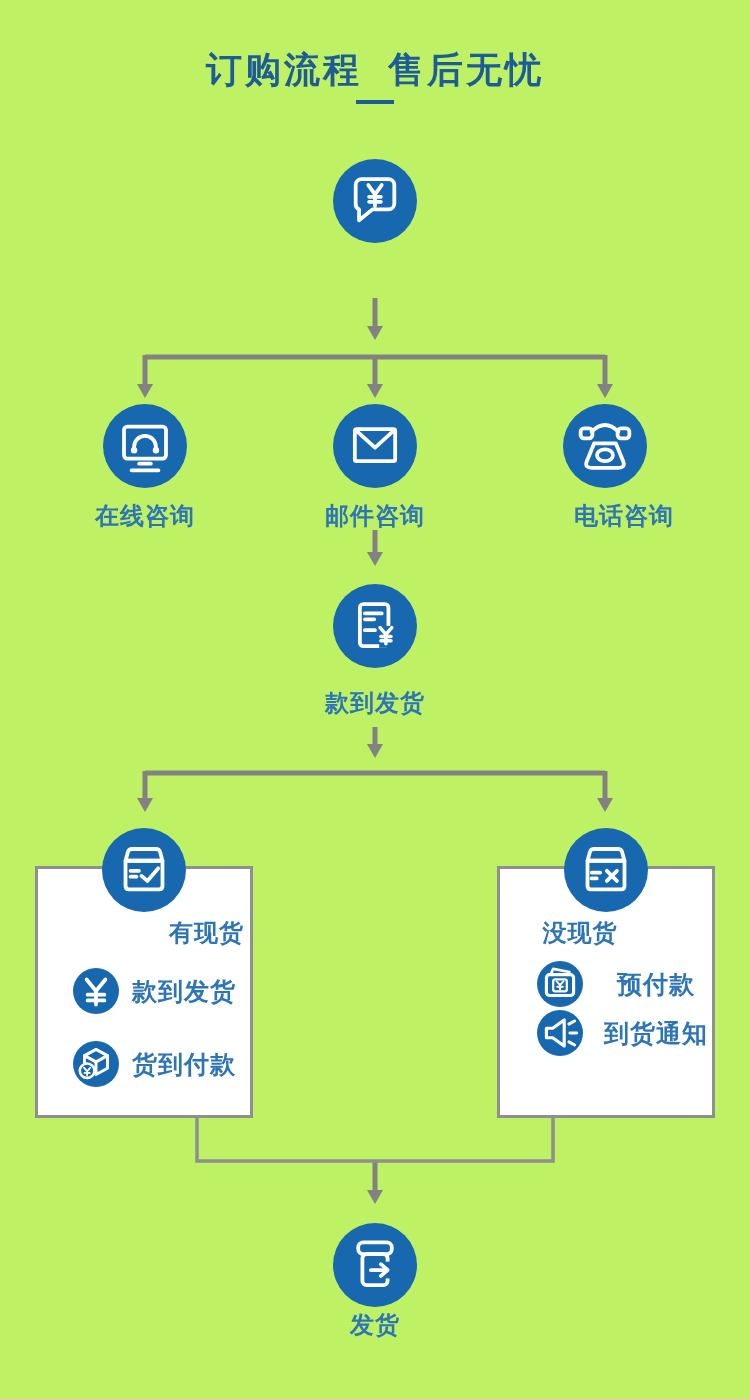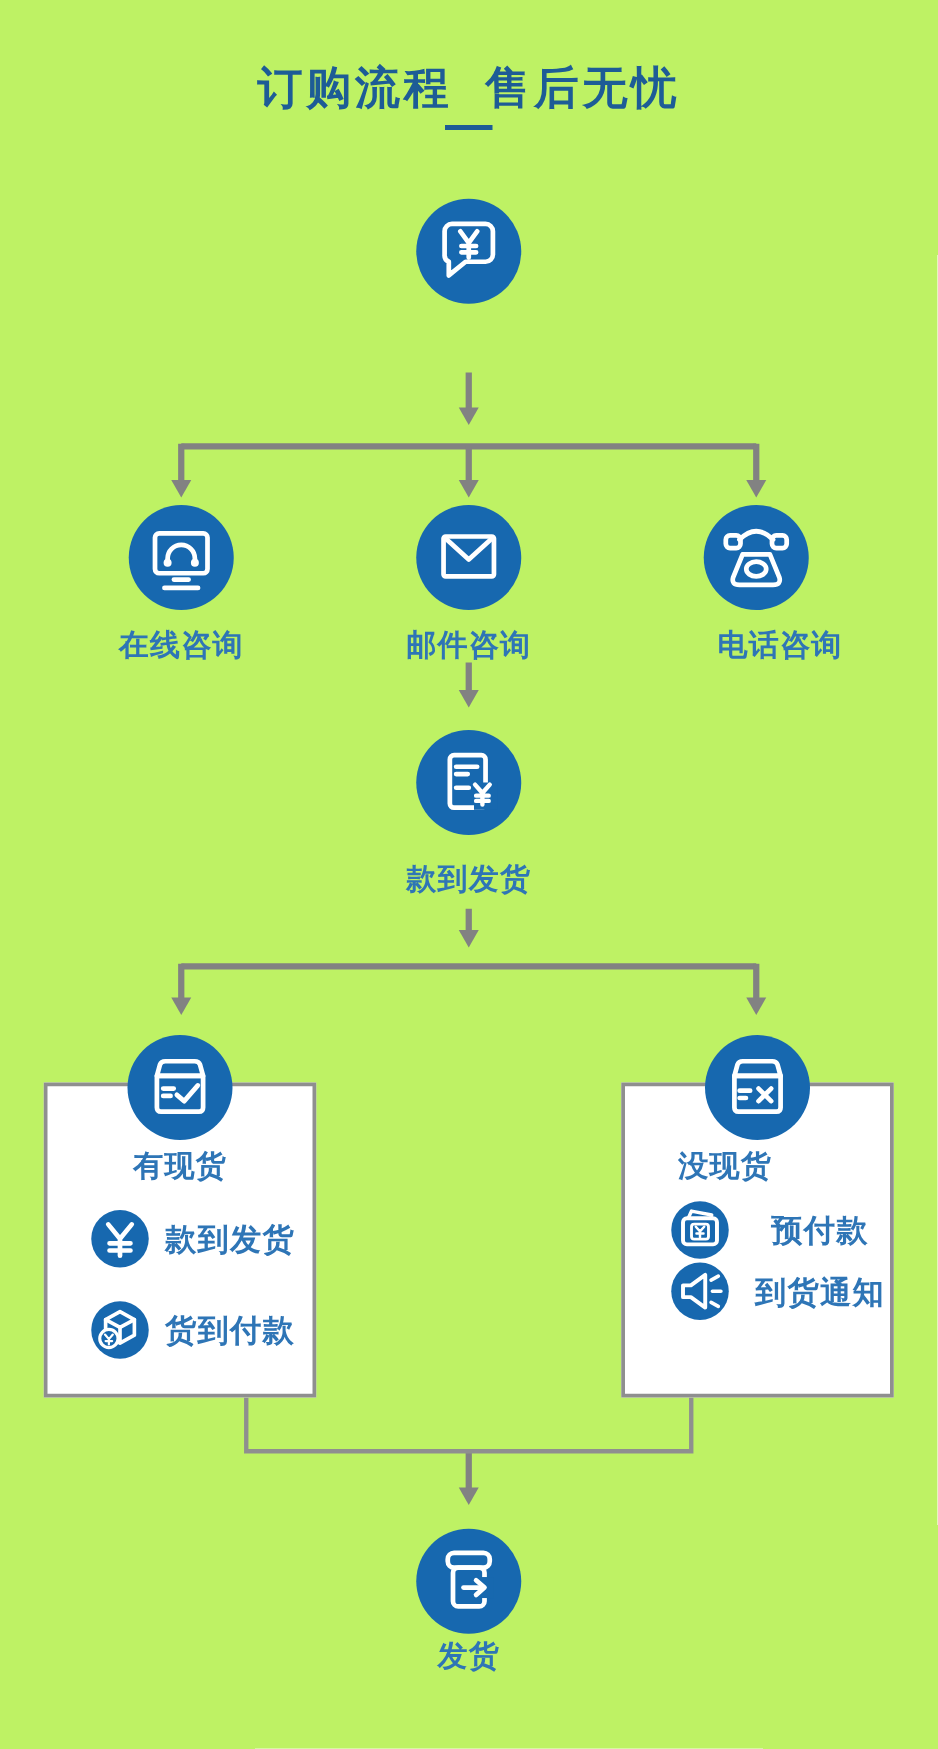--- a/index.html
+++ b/index.html
@@ -123,21 +123,21 @@
   <div class="circle-lg" style="left:102px;top:828px;">
     <svg class="icon-lg" viewBox="0 0 100 100">
       <g stroke="#fff" stroke-width="4.5" fill="none" stroke-linecap="round" stroke-linejoin="round">
         <path d="M36,25 H64 Q68,25 69,28 L72,39 H28 L31,28 Q32,25 36,25 Z"></path>
         <path d="M28,39 H72 V69 Q72,73 68,73 H32 Q28,73 28,69 Z"></path>
         <path d="M34,51 H44 M34,58 H41"></path>
         <path d="M47,57 L54,63 L67,48"></path>
       </g>
     </svg>
   </div>
-  <div class="node-label" style="left:44px;top:917px;">有现货</div>
+  <div class="node-label" style="left:44px;top:917px;text-align:right;">有现货</div>
 
   <div class="item-row" style="left:73px;top:1041px;">
     <div class="circle-sm">
       <svg class="icon-sm" viewBox="0 0 44 44">
         <g stroke="#fff" stroke-width="2.8" fill="none" stroke-linecap="round" stroke-linejoin="round">
           <path d="M22,8 L33,14 L22,20 L11,14 Z"></path>
           <path d="M11,14 V26 L22,32 M33,14 V26 L22,32 M22,20 V32"></path>
         </g>
         <circle cx="13.5" cy="28.5" r="7" fill="#1768af" stroke="#fff" stroke-width="2.4"></circle>
         <g stroke="#fff" stroke-width="1.7" fill="none" stroke-linecap="round">

